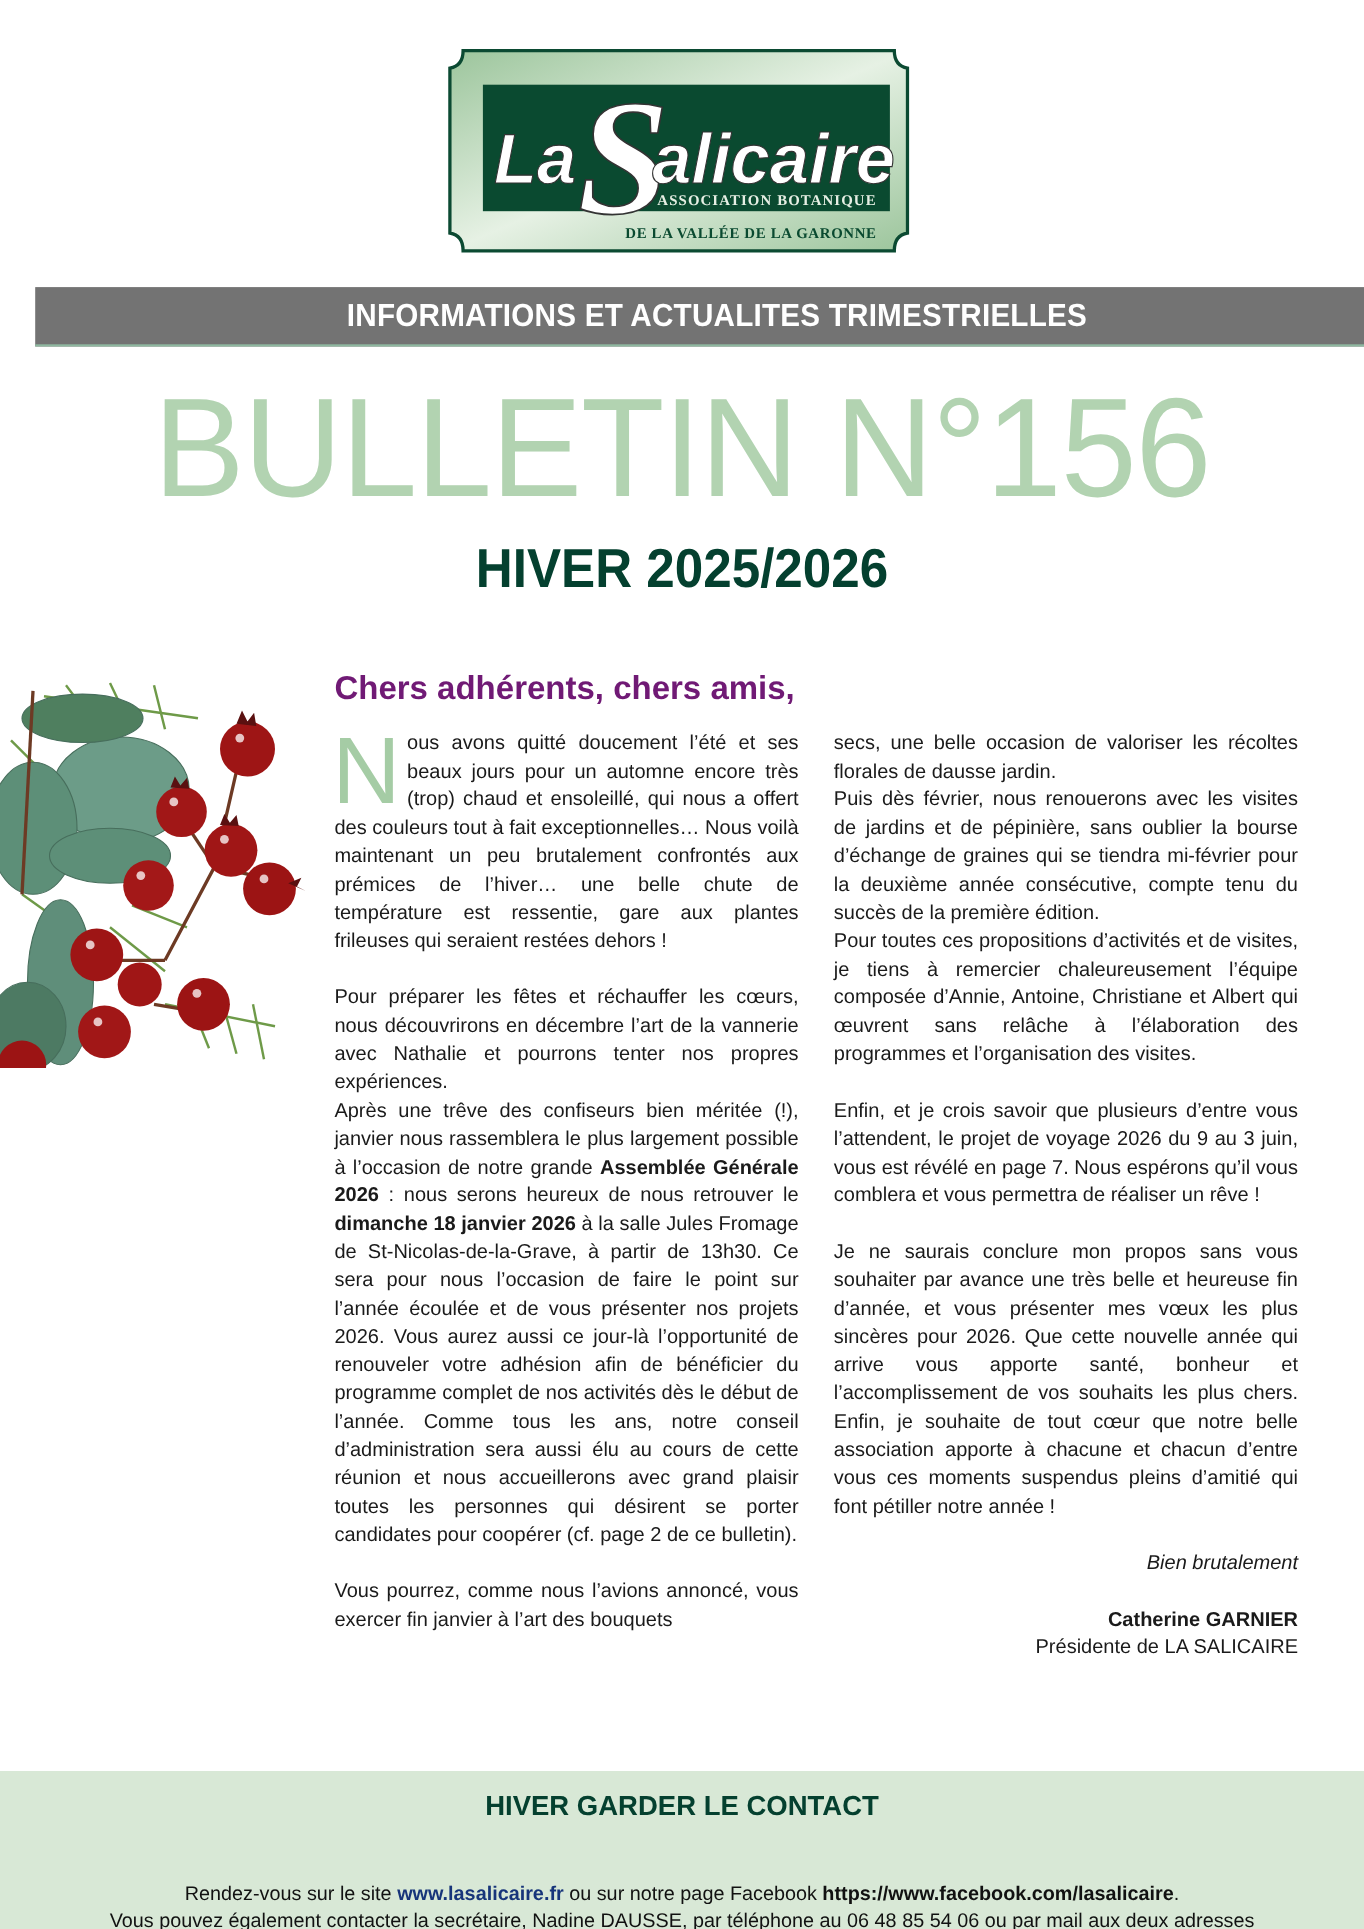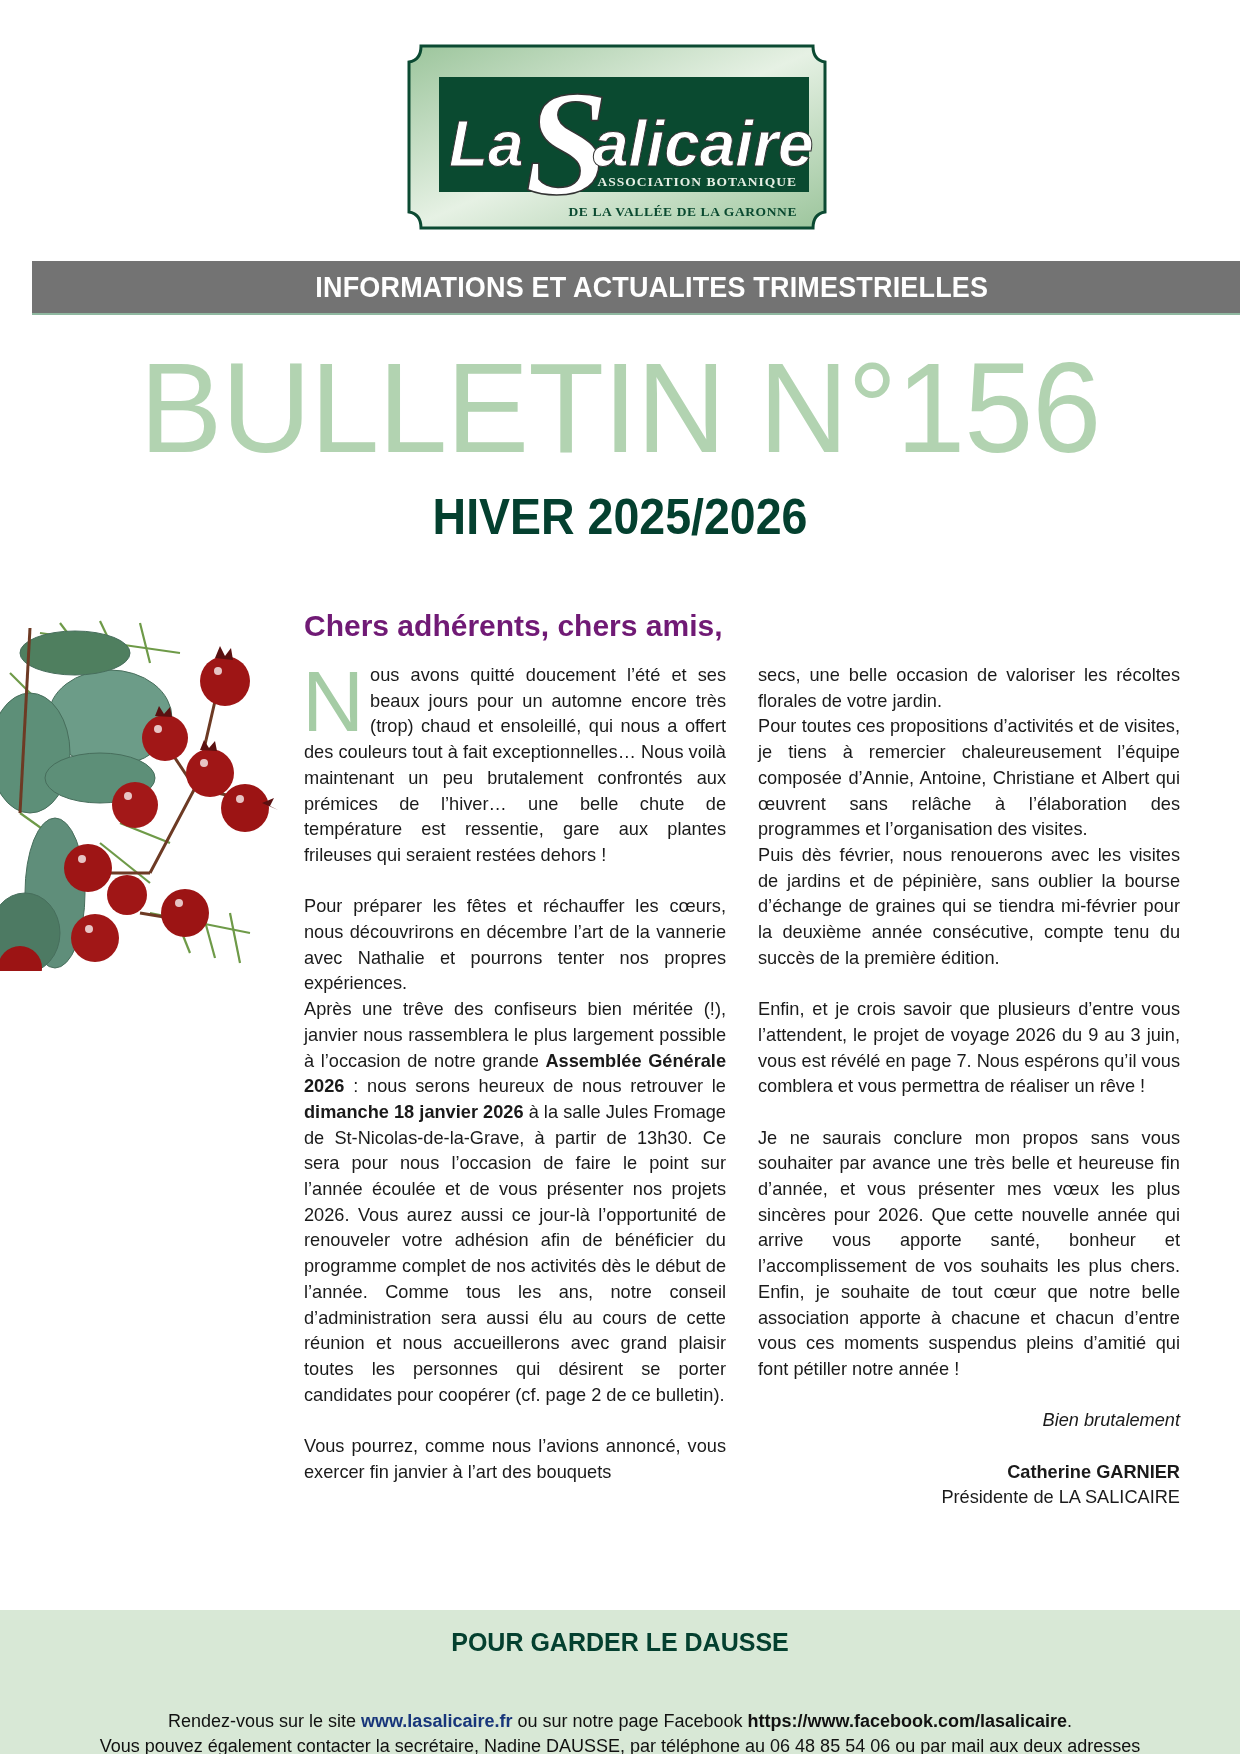--- a/index.html
+++ b/index.html
@@ -184,36 +184,36 @@
   <div class="gap"></div>
   <p>Pour préparer les fêtes et réchauffer les cœurs, nous découvrirons en décembre l’art de la vannerie avec Nathalie et pourrons tenter nos propres expériences.</p>
   <p>
     <span>Après une trêve des confiseurs bien méritée (!), janvier nous rassemblera le plus largement possible à l’occasion de notre grande </span><strong>Assemblée Générale 2026</strong><span> : nous serons heureux de nous retrouver le </span><strong>dimanche 18 janvier 2026</strong><span> à la salle Jules Fromage de St-Nicolas-de-la-Grave, à partir de 13h30. Ce sera pour nous l’occasion de faire le point sur l’année écoulée et de vous présenter nos projets 2026. Vous aurez aussi ce jour-là l’opportunité de renouveler votre adhésion afin de bénéficier du programme complet de nos activités dès le début de l’année. Comme tous les ans, notre conseil d’administration sera aussi élu au cours de cette réunion et nous accueillerons avec grand plaisir toutes les personnes qui désirent se porter candidates pour coopérer (cf. page 2 de ce bulletin).</span>
   </p>
   <div class="gap"></div>
   <p>Vous pourrez, comme nous l’avions annoncé, vous exercer fin janvier à l’art des bouquets</p>
 </div>
 
 <div class="col col-right">
-  <p>secs, une belle occasion de valoriser les récoltes florales de votre jardin.</p>
+  <p>secs, une belle occasion de valoriser les récoltes florales de dausse jardin.</p>
+  <p>Puis dès février, nous renouerons avec les visites de jardins et de pépinière, sans oublier la bourse d’échange de graines qui se tiendra mi-février pour la deuxième année consécutive, compte tenu du succès de la première édition.</p>
   <p>Pour toutes ces propositions d’activités et de visites, je tiens à remercier chaleureusement l’équipe composée d’Annie, Antoine, Christiane et Albert qui œuvrent sans relâche à l’élaboration des programmes et l’organisation des visites.</p>
-  <p>Puis dès février, nous renouerons avec les visites de jardins et de pépinière, sans oublier la bourse d’échange de graines qui se tiendra mi-février pour la deuxième année consécutive, compte tenu du succès de la première édition.</p>
   <div class="gap"></div>
   <p>Enfin, et je crois savoir que plusieurs d’entre vous l’attendent, le projet de voyage 2026 du 9 au 3 juin, vous est révélé en page 7. Nous espérons qu’il vous comblera et vous permettra de réaliser un rêve !</p>
   <div class="gap"></div>
   <p>Je ne saurais conclure mon propos sans vous souhaiter par avance une très belle et heureuse fin d’année, et vous présenter mes vœux les plus sincères pour 2026. Que cette nouvelle année qui arrive vous apporte santé, bonheur et l’accomplissement de vos souhaits les plus chers. Enfin, je souhaite de tout cœur que notre belle association apporte à chacune et chacun d’entre vous ces moments suspendus pleins d’amitié qui font pétiller notre année !</p>
   <div class="gap"></div>
   <p class="sign-off">Bien brutalement</p>
   <div class="gap"></div>
   <p class="sign-name">Catherine GARNIER</p>
   <p class="sign-role">Présidente de LA SALICAIRE</p>
 </div>
 
 <div class="footer">
-  <div class="footer-title">POUR GARDER LE DAUSSE</div>
+  <div class="footer-title">HIVER GARDER LE CONTACT</div>
   <div class="footer-lines">
     <div>
       <span>Rendez-vous sur le site </span><span class="site">www.lasalicaire.fr</span><span> ou sur notre page Facebook </span><span class="fb">https://www.facebook.com/lasalicaire</span><span>.</span>
     </div>
     <div>Vous pouvez également contacter la secrétaire, Nadine DAUSSE, par téléphone au 06 48 85 54 06 ou par mail aux deux adresses</div>
     <div>
       <span>habituelles : </span><a>la.salicaire@gmail.com</a><span> ou </span><a>dausse.salicaire@gmail.com</a>
     </div>
   </div>
 </div>

